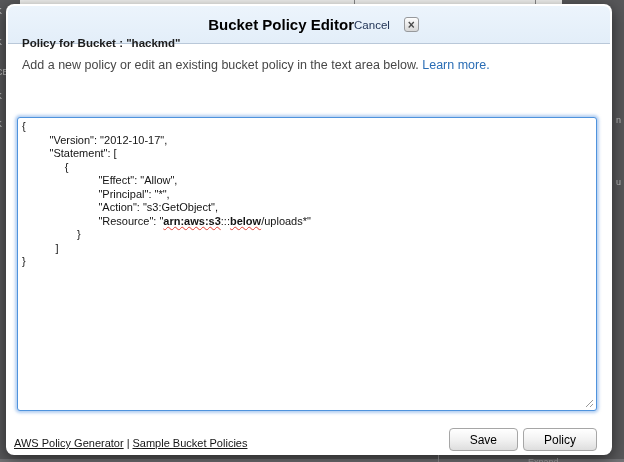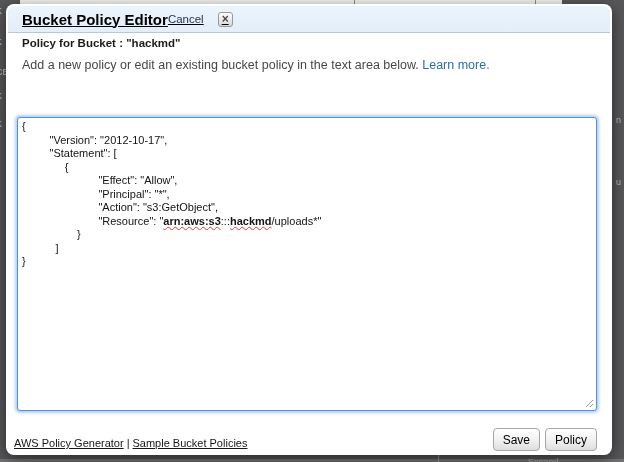--- a/index.html
+++ b/index.html
@@ -23,26 +23,26 @@
   .bottom-frag { position: absolute; left: 528px; bottom: 0; height: 5px; overflow: hidden; color: #aaabad; font-size: 9px; line-height: 10px; }
 
   
   .dialog {
     position: absolute; left: 6px; top: 4px;
     width: 606px; height: 451px;
     background: #fff; border-radius: 8px;
     box-shadow: 0 4px 16px rgba(0,0,0,.55);
   }
   .dialog-header {
-    position: absolute; left: 2px; top: 2px; right: 2px; height: 27px;
+    position: absolute; left: 2px; top: 2px; right: 2px; height: 38px;
     background: linear-gradient(#ecf4fc, #e3eef9);
     border-radius: 6px 6px 0 0;
     border-bottom: 1px solid #b9c8d9;
-    display: flex; align-items: center; justify-content: flex-start;
-    padding: 0 5px 0 14px; box-sizing: border-box; text-decoration: underline;
+    display: flex; align-items: center; justify-content: center;
+    padding: 0 5px 0 14px; box-sizing: border-box;
   }
   .dialog-title { font-size: 15px; font-weight: bold; color: #000; }
   .header-right { display: flex; align-items: center; gap: 14px; }
   .cancel-link { font-size: 11.5px; color: #1c2f52; text-decoration: none; cursor: pointer; }
   .x-button {
     width: 15px; height: 15px; box-sizing: border-box; padding: 0;
     border: 1px solid #97999c; border-radius: 3px;
     background: linear-gradient(#fefefe, #d7d7d7);
     color: #4a4a4a; font-size: 12px; font-weight: bold; line-height: 12px;
     text-align: center; cursor: pointer; font-family: inherit;
@@ -75,21 +75,21 @@
     font-weight: bold;
   }
   .gripper { position: absolute; right: 2px; bottom: 2px; cursor: nwse-resize; }
 
   .footer-links { position: absolute; left: 8px; top: 433px; font-size: 11px; color: #161616; }
   .footer-links a { color: #161616; text-decoration: underline; cursor: pointer; text-align: right; }
   .footer-links .sep { margin: 0 3px; }
 
   .footer-buttons { position: absolute; top: 424px; right: 15px; display: flex; gap: 5px; }
   .footer-buttons button {
-    height: 23px; padding: 0 9px;
+    height: 23px; padding: 0 20px;
     font-size: 12px; color: #000; font-family: inherit;
     background: linear-gradient(#ffffff, #f2f2f2 50%, #dedede);
     border: 1px solid #a6a6a6; border-radius: 4px;
     cursor: pointer;
   }
 </style>
 </head>
 <body>
 
 <div>
@@ -127,21 +127,21 @@
     </div>
 
     <div class="policy-box">
       <pre>{
          "Version": "2012-10-17",
          "Statement": [
               {
                          "Effect": "Allow",
                          "Principal": "*",
                          "Action": "s3:GetObject",
-                         "Resource": "<span class="misspelled">arn:aws:s3</span>:::<span class="misspelled">hackmd</span>/uploads*"
+                         "Resource": "<span class="misspelled">arn:aws:s3</span>:::<span class="misspelled">below</span>/uploads*"
                   }
            ]
 }</pre>
       <svg class="gripper" width="10" height="10">
         <line x1="2" y1="9" x2="9" y2="2" stroke="#9a9a9a" stroke-width="1"></line>
         <line x1="6" y1="9" x2="9" y2="6" stroke="#9a9a9a" stroke-width="1"></line>
       </svg>
     </div>
 
     <div class="footer-links">

